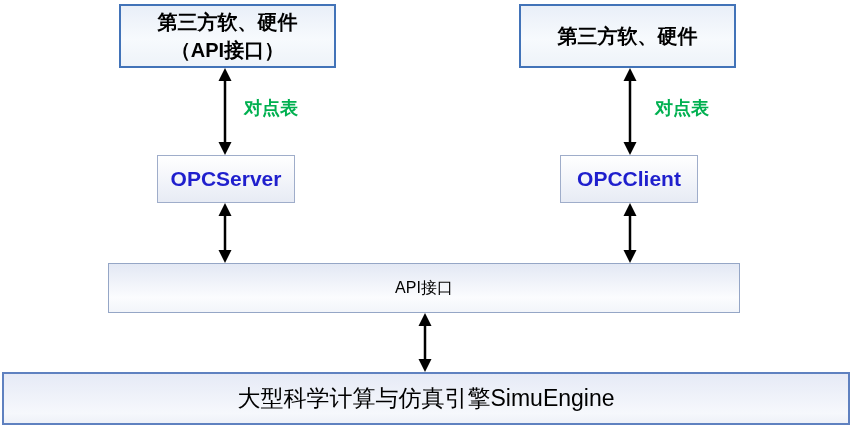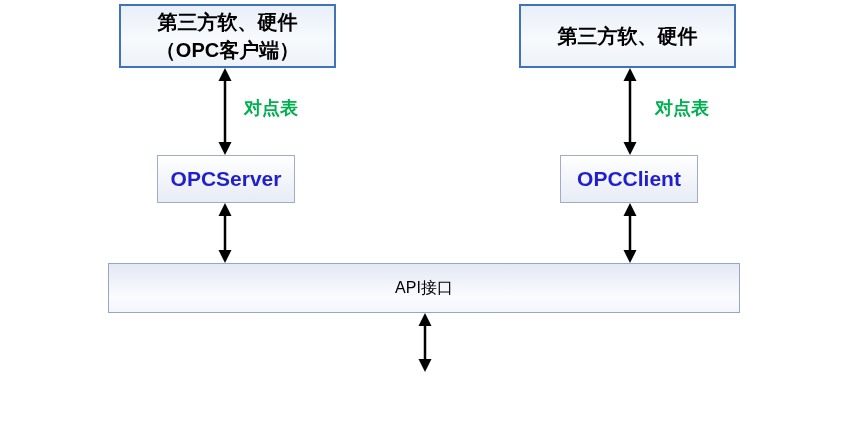--- a/index.html
+++ b/index.html
@@ -114,36 +114,39 @@
     </g>
     <g>
       <line x1="425" y1="324" x2="425" y2="361"></line>
       <polygon points="425,313 418.5,326 431.5,326"></polygon>
       <polygon points="425,372 418.5,359 431.5,359"></polygon>
     </g>
   </svg>
 
   <div class="node top-box tp-client">
     <span>第三方软、硬件</span>
-    <span>（OPC客户端）</span>
+    <span>（API接口）</span>
   </div>
 
   <div class="node top-box tp-server">
     <span>第三方软、硬件</span>
   </div>
 
   <div class="node mid-box opc-server">
     <span>OPCServer</span>
   </div>
 
   <div class="node mid-box opc-client">
     <span>OPCClient</span>
   </div>
 
   <div class="node api-box">
     <span>API接口</span>
   </div>
 
+  <div class="node engine-box">
+    <span>大型科学计算与仿真引擎SimuEngine</span>
+  </div>
 
   <span class="edge-label left">对点表</span>
   <span class="edge-label right">对点表</span>
 
 </div>
 
 </body></html>

